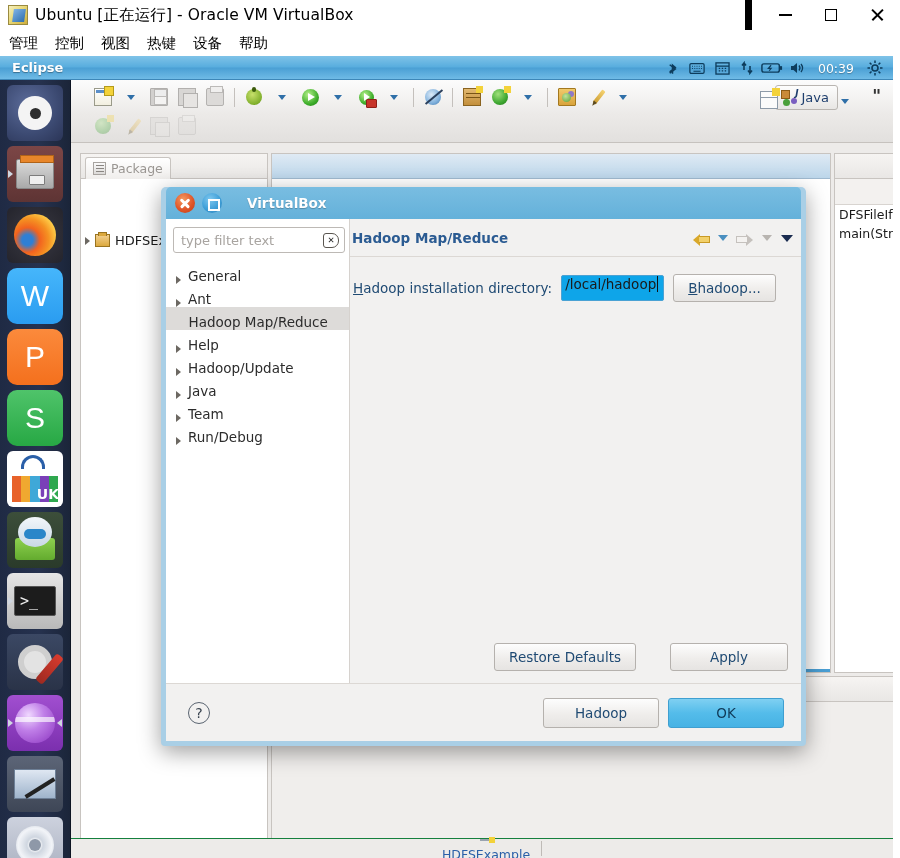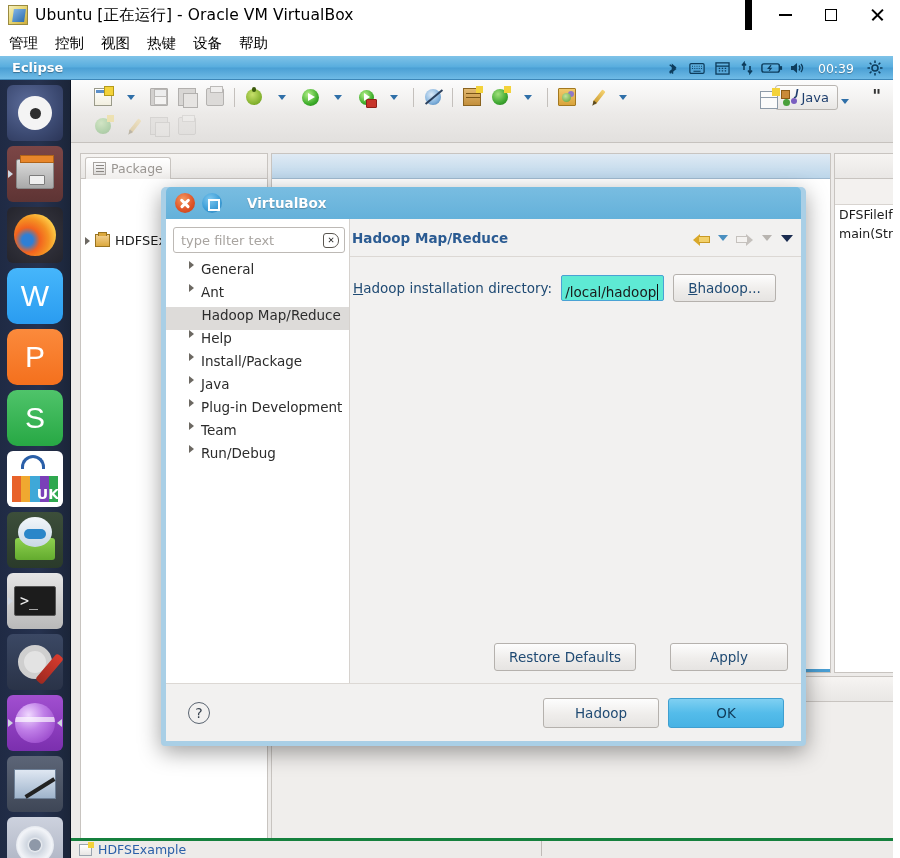--- a/index.html
+++ b/index.html
@@ -228,22 +228,22 @@
   .ed { left: 200px; top: 73px; width: 560px; height: 520px; }
   .ed-tabbar{height:25px;background:linear-gradient(180deg,#dfeaf4,#bcd6ea);border-bottom:1px solid #9fb9cf;}
   .ed-underline{position:absolute;left:0;bottom:0;width:100%;height:3px;background:#4a9fd4;}
 
   .ol { left: 763px; top: 73px; width: 130px; height: 520px; }
   .ol-item { font-size: 12.5px; color:#1a1a1a; padding: 2px 4px; white-space: nowrap; overflow: hidden; }
   .ol-toolbar{height:26px;border-bottom:1px solid #d8d4d0;display:flex;align-items:center;justify-content:flex-end;gap:8px;padding-right:8px;background:#f3f1ef;}
 
   .bot { left: 200px; top: 596px; width: 693px; height: 243px; }
 
-  .statusbar { position:absolute; left:0; bottom:0; width:822px; height:20px; background:#edebe9; border-top:3px solid #15803d;
-    display:flex;align-items:center;gap:6px;padding-left:8px;}
+  .statusbar { position:absolute; left:0; bottom:0; width:822px; height:20px; background:#edebe9; border-top:1px solid #15803d;
+    display:flex;align-items:center;gap:6px;padding-left:8px;flex-direction:column;}
   .sb-ico{width:13px;height:12px;background:linear-gradient(180deg,#fff,#e8e6e4);border:1px solid #9aa4ae;position:relative;}
   .sb-ico:after{content:"";position:absolute;right:-3px;top:-3px;width:6px;height:6px;background:#f3d23a;}
   .sb-text{font-size:12.5px;color:#2a5fa8;}
   .sb-divider{position:absolute;left:470px;bottom:2px;width:1px;height:15px;background:#bfbbb7;}
 
   
   .dlg {
     position: absolute; left: 161px; top: 131px; width: 645px; height: 559px;
     background: #a9cfe6; border-radius: 5px 5px 4px 4px;
     box-shadow: 0 6px 22px rgba(0,0,0,.38);
@@ -292,21 +292,21 @@
   .filter-box input::placeholder{ color:#a8a4a0; }
   .filter-clear {
     position:absolute; right:5px; top:5px; width:16px; height:15px;
     border:1.5px solid #5a5650; border-radius: 3px 7px 7px 3px; background:#fff;
     display:flex; align-items:center; justify-content:center;
   }
   .filter-clear:after{ content:"\2715"; font-size:8.5px; color:#2a2a2a; line-height:1; }
 
   .tree { flex:1 1 auto; overflow:hidden; padding-top: 2px; }
   .tree-item {
-    display:flex; align-items:flex-start; gap:7px; height:23px; padding-left: 23px;
+    display:flex; align-items:flex-end; gap:7px; height:23px; padding-left: 10px;
     font-size:13.5px; color:#2c2c2c; cursor: default;
   }
   .tree-item .tri2 { width:0;height:0;border-top:4.5px solid transparent;border-bottom:4.5px solid transparent;border-left:5.5px solid #6c6862;flex:0 0 auto; }
   .tree-item .tri-spacer { width:5.5px; flex:0 0 auto; }
   .tree-item.sel { background:#dddbd9; }
   .tree-item .lbl { white-space:nowrap; }
 
   .dlg-right { flex: 1 1 auto; display: flex; flex-direction: column; background:#f2f1f0; }
   .pg-header {
     height: 38px; display:flex; align-items:center; padding: 0 10px 0 0;
@@ -325,21 +325,21 @@
   .v-caret{width:0;height:0;border-left:5px solid transparent;border-right:5px solid transparent;border-top:6px solid #4a8fc0;}
   .v-caret.dim{border-top-color:#b8b4b0;}
   .v-caret.navy{border-top-color:#1b2c50;border-left-width:6px;border-right-width:6px;border-top-width:7px;}
 
   .pg-content { flex:1 1 auto; padding: 17px 12px 0 3px; }
   .field-row { display:flex; align-items:center; gap:9px; }
   .field-label { font-size: 13.5px; color: #1f4a73; white-space:nowrap; }
   .field-label u { text-decoration: underline; }
   .field-input {
     width: 103px; height: 26px; border: 1px solid #4aa2d4; border-radius: 2px;
-    background: #5eead4; display:flex; align-items:flex-end; overflow:hidden; position:relative;
+    background: #0ea5e9; display:flex; align-items:flex-start; overflow:hidden; position:relative;
   }
   .field-input .val {
     font-size: 13.5px; color: #1a1a1a; white-space: nowrap; padding-left: 3px;
   }
   .caret-bar { width:1px; height:16px; background:#111; margin-left:1px; }
   .btn {
     height: 28px; padding: 0 14px; border: 1px solid #b5b1ad; border-radius: 3px;
     background: linear-gradient(180deg,#fdfdfd 0%,#efedeb 55%,#e6e4e2 100%);
     font-size: 13.5px; color: #1f4a73; display:flex; align-items:center; justify-content:center;
     cursor: default; white-space: nowrap;
@@ -691,29 +691,25 @@
               <div class="tree-item sel">
                 <span class="tri-spacer"></span>
                 <span class="lbl">Hadoop Map/Reduce</span>
               </div>
               <div class="tree-item">
                 <span class="tri2"></span>
                 <span class="lbl">Help</span>
               </div>
               <div class="tree-item">
                 <span class="tri2"></span>
-                <span class="lbl">Install/Package</span>
+                <span class="lbl">Hadoop/Update</span>
               </div>
               <div class="tree-item">
                 <span class="tri2"></span>
                 <span class="lbl">Java</span>
-              </div>
-              <div class="tree-item">
-                <span class="tri2"></span>
-                <span class="lbl">Plug-in Development</span>
               </div>
               <div class="tree-item">
                 <span class="tri2"></span>
                 <span class="lbl">Team</span>
               </div>
               <div class="tree-item">
                 <span class="tri2"></span>
                 <span class="lbl">Run/Debug</span>
               </div>
             </div>

